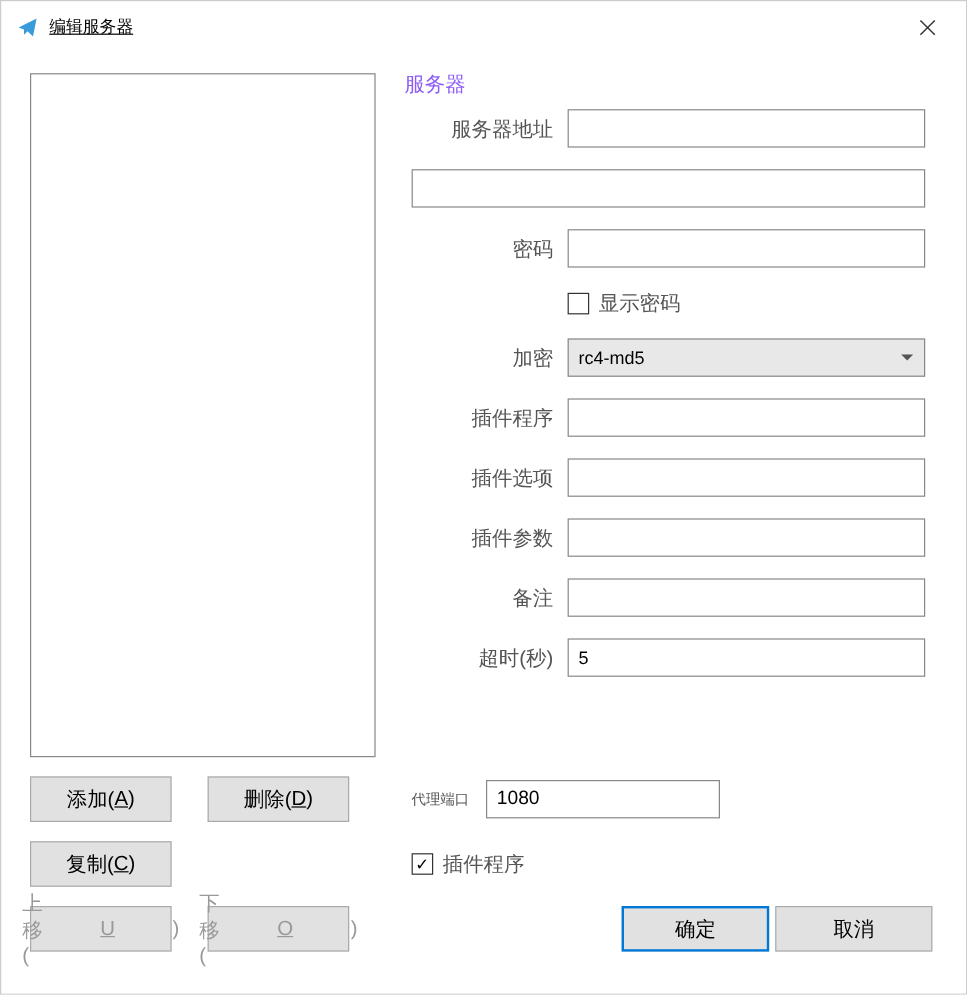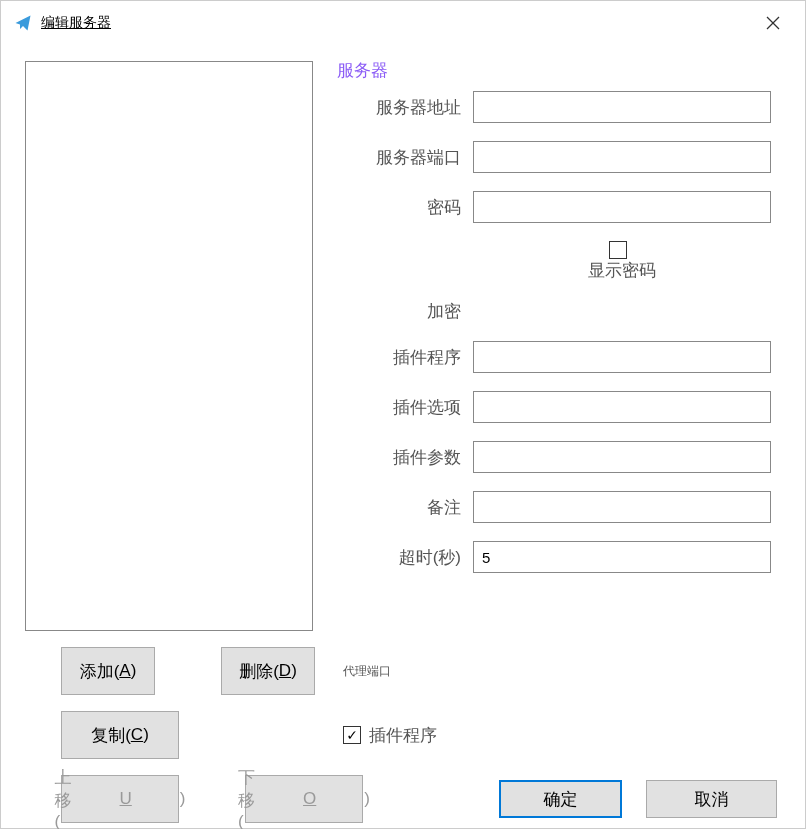--- a/index.html
+++ b/index.html
@@ -14,35 +14,35 @@
     .listbox { width: 288px; height: 570px; border: 1px solid #888; background: #fff; }
     .right-col { flex: 1; }
     .fieldset { position: relative; padding: 30px 10px 10px 10px; }
     .fieldset-legend { position: absolute; top: -2px; left: 0; background: #fff; padding: 0 4px; font-size: 17px; color: #8b5cf6; }
     .form-row { display: flex; align-items: center; margin-bottom: 18px; }
     .form-label { width: 130px; text-align: right; padding-right: 12px; font-size: 17px; color: #555; }
     .form-input { flex: 1; height: 32px; border: 1px solid #888; padding: 0 8px; font-size: 15px; outline: none; }
     .form-select { flex: 1; height: 32px; border: 1px solid #888; padding: 0 8px; font-size: 15px; background: #e8e8e8; appearance: none; position: relative; }
     .select-wrap { flex: 1; position: relative; display: flex; }
     .select-wrap::after { content: ""; position: absolute; right: 10px; top: 50%; transform: translateY(-50%); width: 0; height: 0; border-left: 5px solid transparent; border-right: 5px solid transparent; border-top: 5px solid #555; pointer-events: none; }
-    .checkbox-row { display: flex; align-items: center; margin-bottom: 18px; padding-left: 130px; flex-direction: column; }
+    .checkbox-row { display: flex; align-items: center; margin-bottom: 18px; padding-left: 130px; }
     .checkbox-row-inline { display: flex; align-items: center; }
     .checkbox-box { width: 18px; height: 18px; border: 1px solid #333; margin-right: 8px; display: flex; align-items: center; justify-content: center; font-size: 14px; line-height: 1; }
     .checkbox-label { font-size: 17px; color: #555; }
-    .btn { width: 118px; height: 48px; border: 1px solid #aaa; background: #e1e1e1; font-size: 17px; cursor: pointer; display: flex; align-items: center; justify-content: center; margin-left: 36px; }
+    .btn { width: 118px; height: 38px; border: 1px solid #aaa; background: #e1e1e1; font-size: 17px; cursor: pointer; display: flex; align-items: center; justify-content: center; }
     .btn.disabled { color: #999; cursor: default; gap: 48px; }
     .btn .underline { text-decoration: underline; }
     .bottom-area { padding: 16px 24px 0 24px; }
     .bottom-row1 { display: flex; align-items: center; }
     .bottom-left-buttons { width: 290px; display: flex; gap: 30px; }
     .proxy-label { margin-left: 28px; margin-right: 14px; font-size: 12px; color: #555; }
     .proxy-input { width: 195px; height: 32px; border: 1px solid #888; padding: 0 8px; font-size: 16px; }
     .bottom-row2 { display: flex; align-items: center; margin-top: 16px; }
     .bottom-row3 { display: flex; align-items: center; margin-top: 16px; }
-    .bottom-right-buttons { display: flex; gap: 24px; margin-left: auto; padding-right: 4px; }
+    .bottom-right-buttons { display: flex; gap: 5px; margin-left: auto; padding-right: 4px; }
     .btn-primary { width: 123px; height: 38px; border: 2px solid #0078d7; background: #e1e1e1; font-size: 17px; cursor: pointer; display: flex; align-items: center; justify-content: center; }
     .btn-secondary { width: 131px; height: 38px; border: 1px solid #aaa; background: #e1e1e1; font-size: 17px; cursor: pointer; display: flex; align-items: center; justify-content: center; }
     .portable-wrap { margin-left: 28px; }
   </style>
 </head>
 <body>
 
 <div class="window">
   <div class="titlebar">
     <span class="titlebar-icon">
@@ -67,36 +67,40 @@
     <div class="right-col">
       <div class="fieldset">
         <span class="fieldset-legend">服务器</span>
 
         <div class="form-row">
           <span class="form-label">服务器地址</span>
           <input class="form-input" value="" style="">
         </div>
 
         <div class="form-row">
-          <span class="form-label">服务器端口</span>
           <input class="form-input" value="" style="">
         </div>
 
         <div class="form-row">
           <span class="form-label">密码</span>
           <input class="form-input" type="password" value="" style="">
         </div>
 
         <div class="checkbox-row">
           <span class="checkbox-box"></span>
           <span class="checkbox-label">显示密码</span>
         </div>
 
         <div class="form-row">
           <span class="form-label">加密</span>
+          <div class="select-wrap">
+            <select class="form-select">
+              <option>rc4-md5</option>
+            </select>
+          </div>
         </div>
 
         <div class="form-row">
           <span class="form-label">插件程序</span>
           <input class="form-input" value="" style="">
         </div>
 
         <div class="form-row">
           <span class="form-label">插件选项</span>
           <input class="form-input" value="" style="">
@@ -128,20 +132,21 @@
             <span class="underline">A</span>
             <span>)</span>
         </div>
         <div class="btn">
           <span>删除(</span>
             <span class="underline">D</span>
             <span>)</span>
         </div>
       </div>
       <span class="proxy-label">代理端口</span>
+      <input class="proxy-input" value="1080" style="">
     </div>
 
     <div class="bottom-row2">
       <div class="bottom-left-buttons">
         <div class="btn">
           <span>复制(</span>
             <span class="underline">C</span>
             <span>)</span>
         </div>
       </div>

